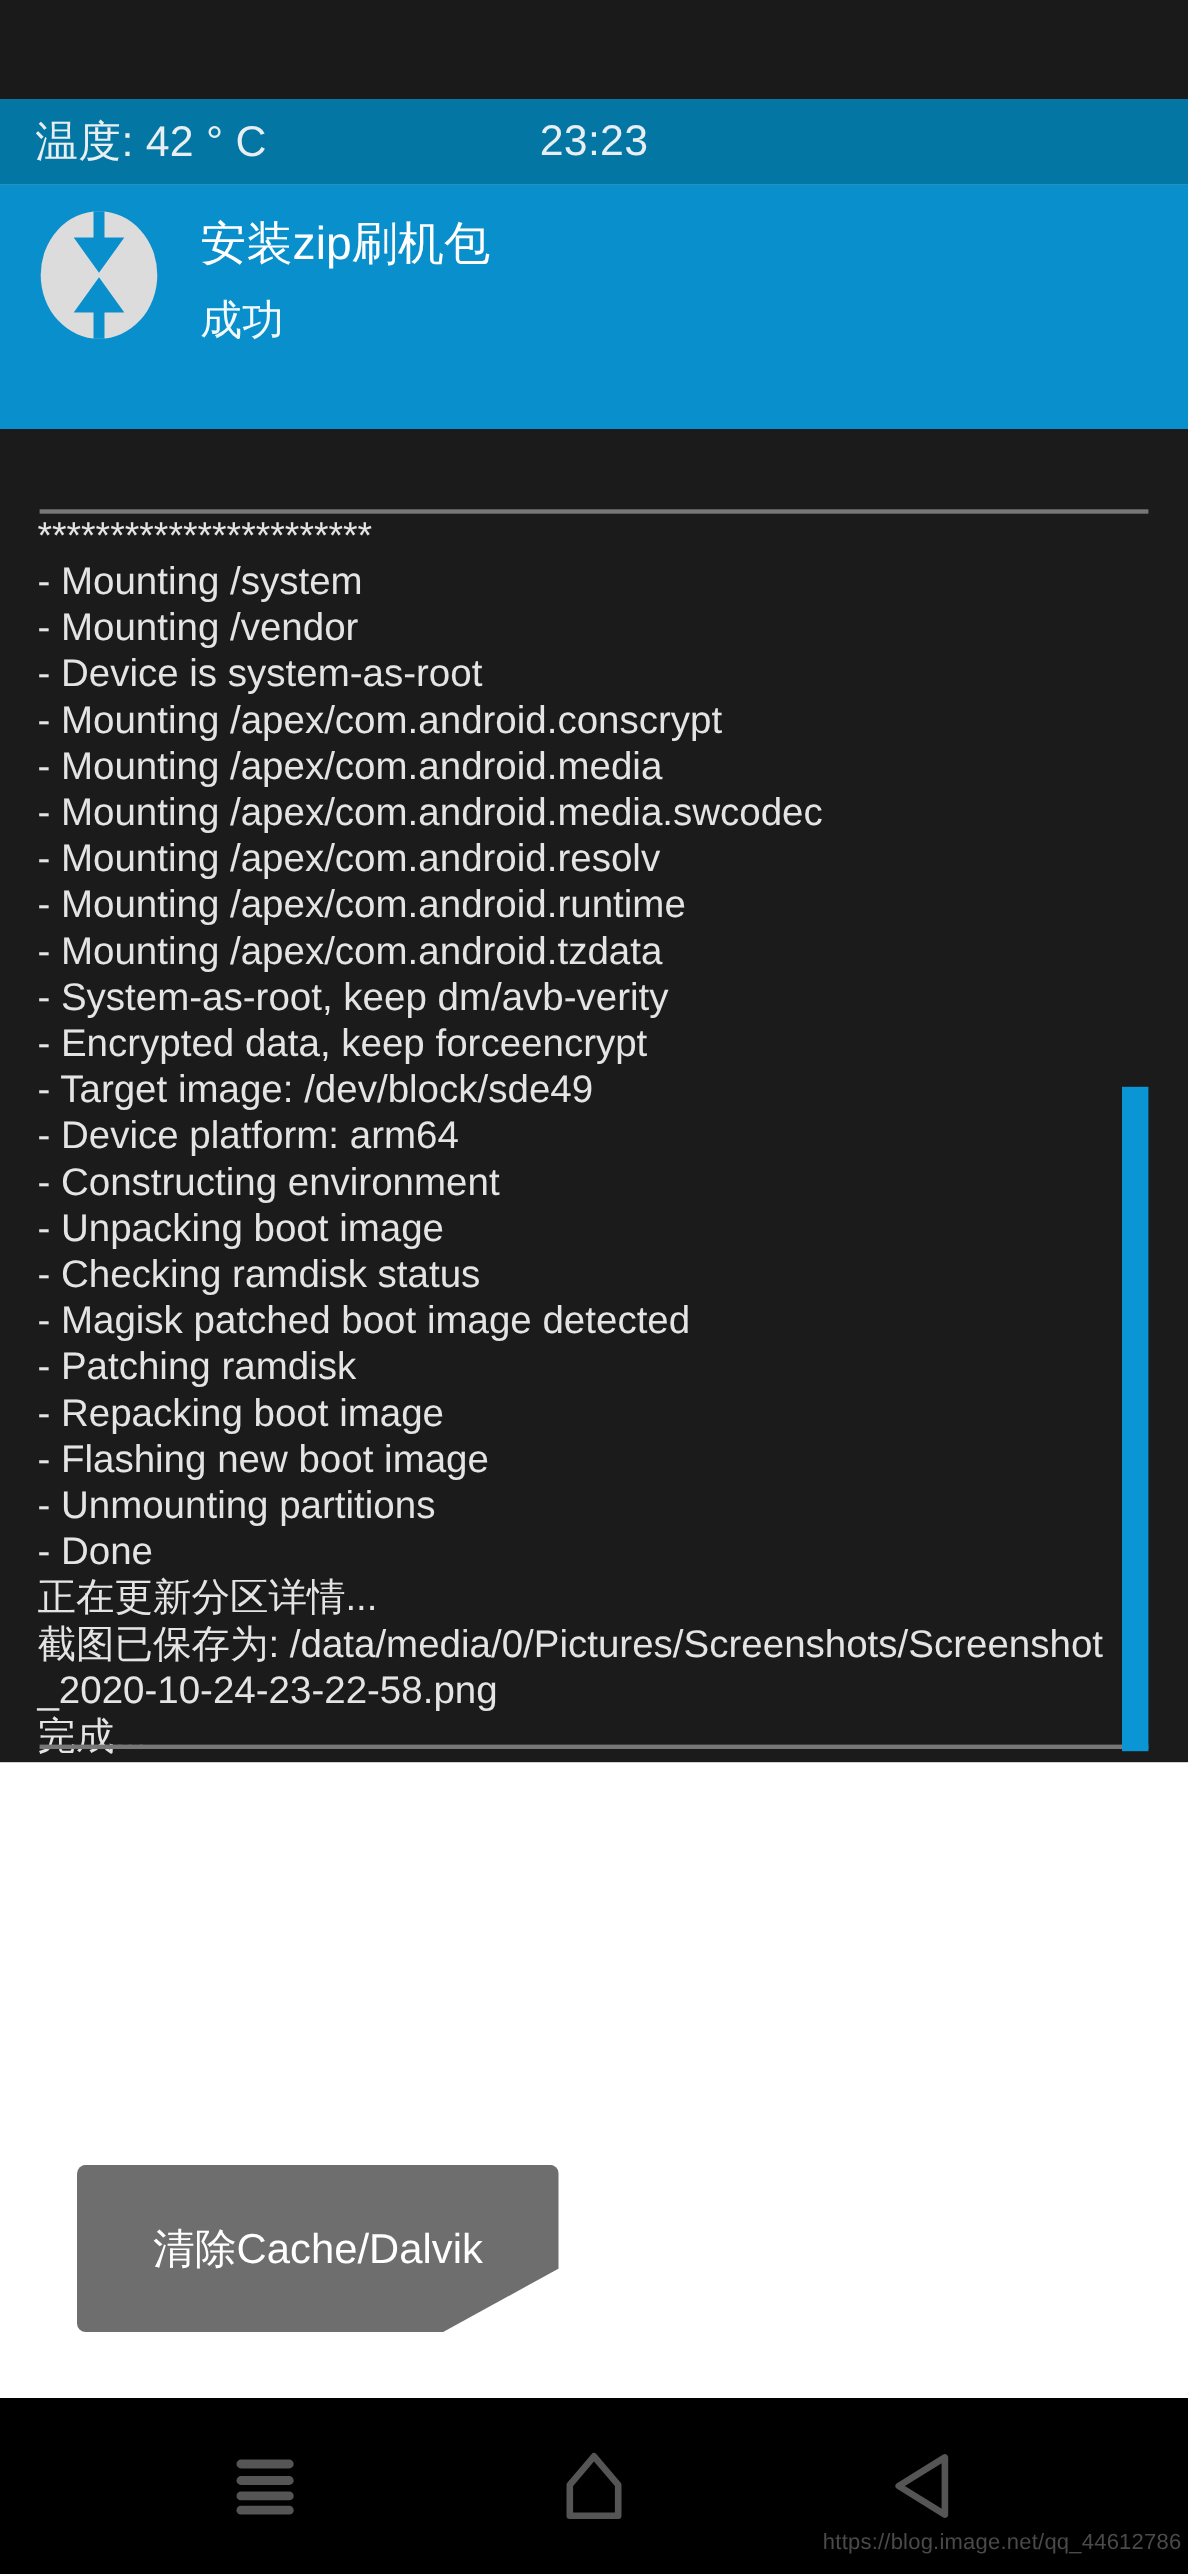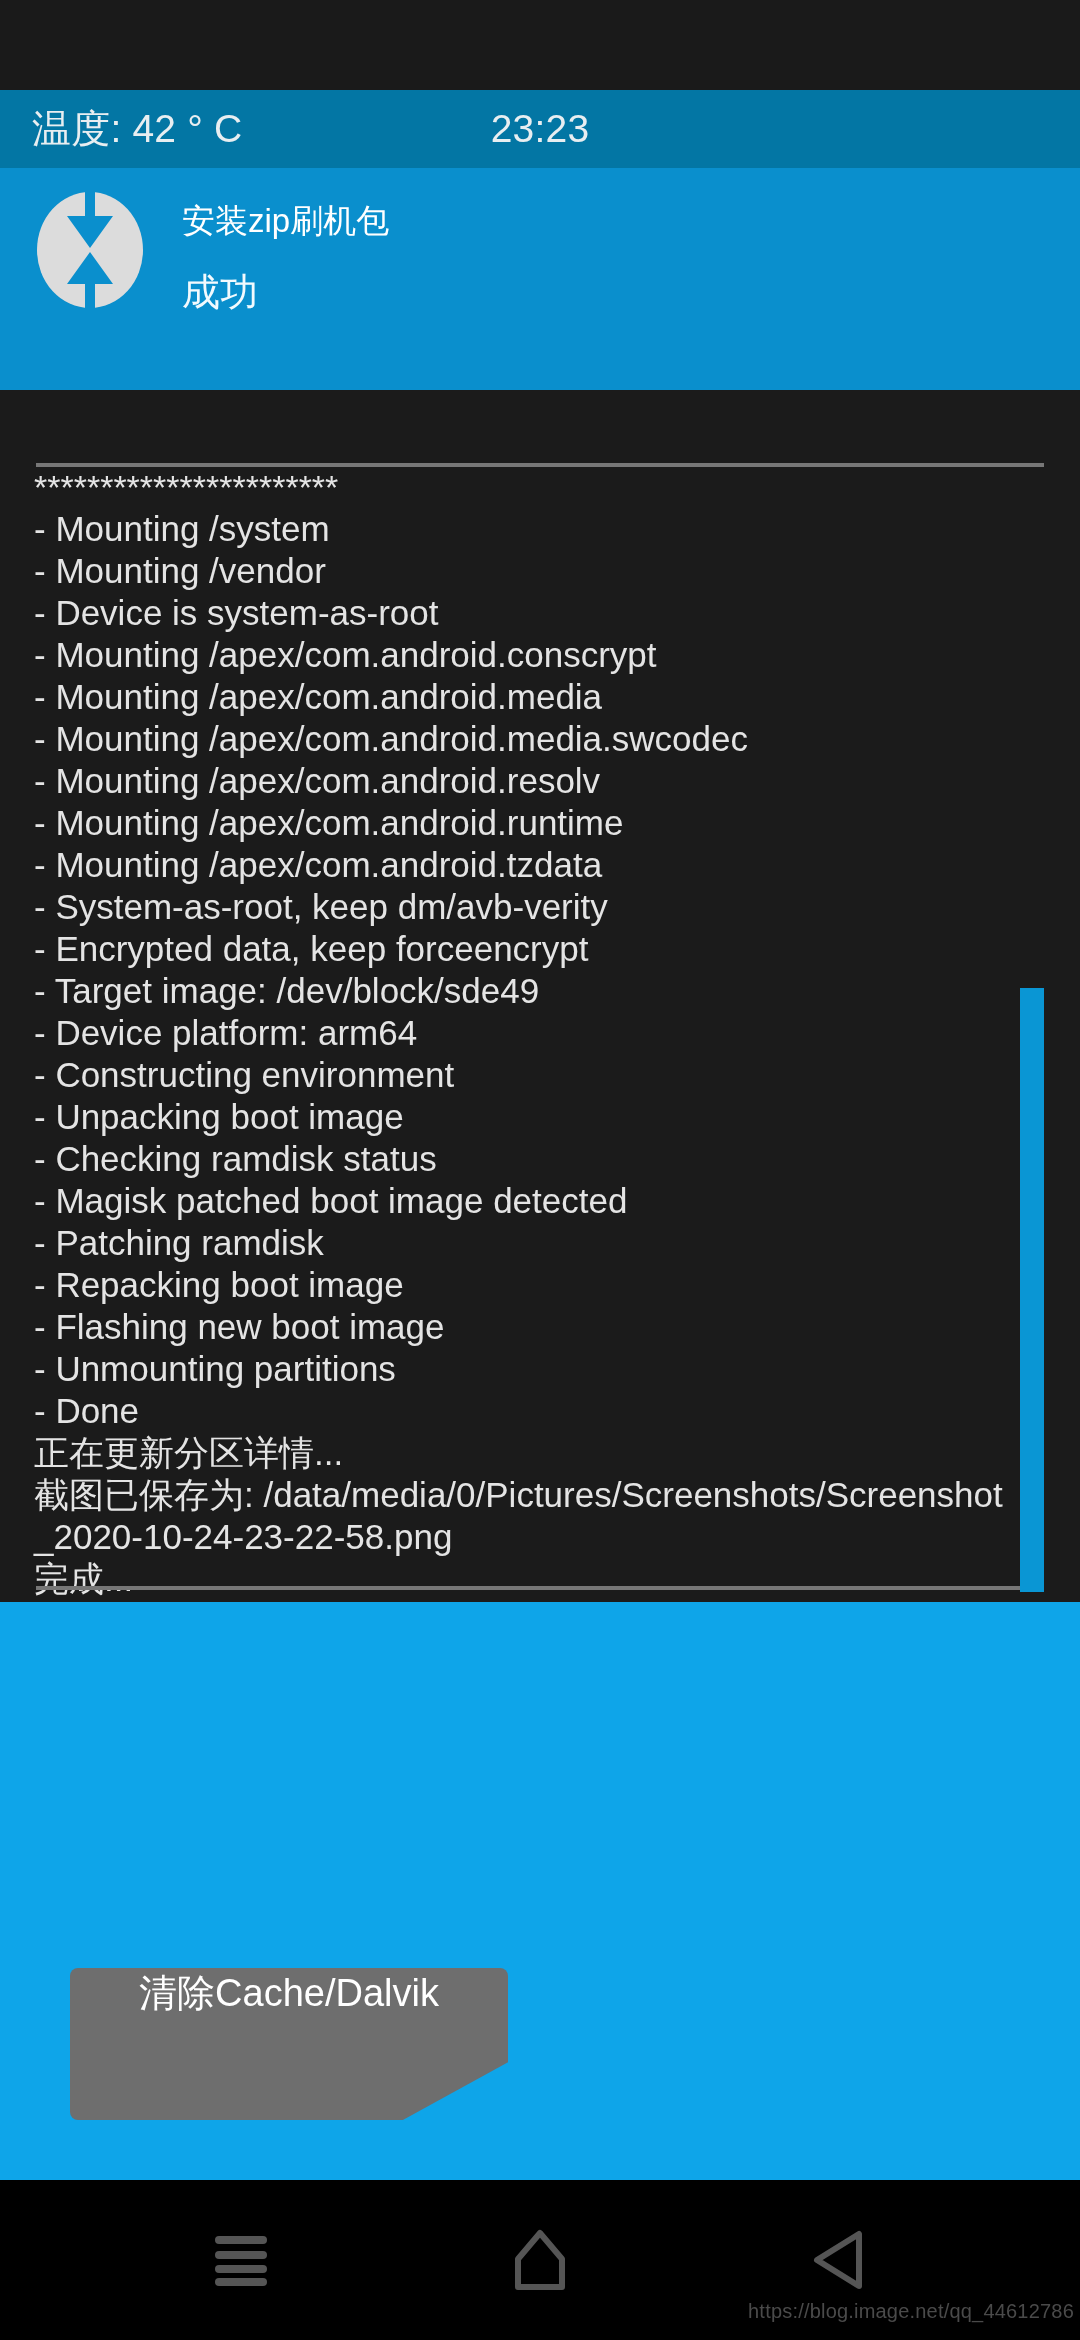--- a/index.html
+++ b/index.html
@@ -11,21 +11,21 @@
     width: 1080px;
     height: 2340px;
     overflow: hidden;
     font-family: "Liberation Sans", "DejaVu Sans", sans-serif;
     -webkit-font-smoothing: antialiased;
   }
   #screen {
     position: relative;
     width: 1080px;
     height: 2340px;
-    background: #0ea5e9;
+    background: #ffffff;
     overflow: hidden;
   }
 
   
   .notch-strip {
     position: absolute;
     left: 0; top: 0;
     width: 1080px; height: 90px;
     background: #1a1a1a;
   }
@@ -70,21 +70,21 @@
   .header-logo {
     position: absolute;
     left: 35px; top: 22px;
     width: 110px; height: 120px;
   }
   .header-logo svg { display: block; }
   .header-title {
     position: absolute;
     left: 182px; top: 22px;
     color: #ffffff;
-    font-size: 33px;
+    font-size: 42px;
     line-height: 62px;
     white-space: nowrap;
   }
   .header-subtitle {
     position: absolute;
     left: 182px; top: 98px;
     color: #f2fafe;
     font-size: 38px;
     line-height: 52px;
     white-space: nowrap;
@@ -152,20 +152,21 @@
     left: 0; top: 1968px;
     width: 1080px; height: 152px;
   }
   .twrp-btn {
     position: absolute;
     height: 152px;
     background: #6e6e6e;
     color: #ffffff;
     font-size: 38px;
     display: flex;
+    align-items: center;
     justify-content: center;
     border-radius: 8px;
     box-sizing: border-box;
     
     clip-path: polygon(0 0, 100% 0, 100% 62%, 76% 100%, 0 100%);
     text-align: center;
     user-select: none;
   }
   .twrp-btn.left  { left: 70px;  width: 438px; }
   .twrp-btn.right { left: 576px; width: 434px; }

